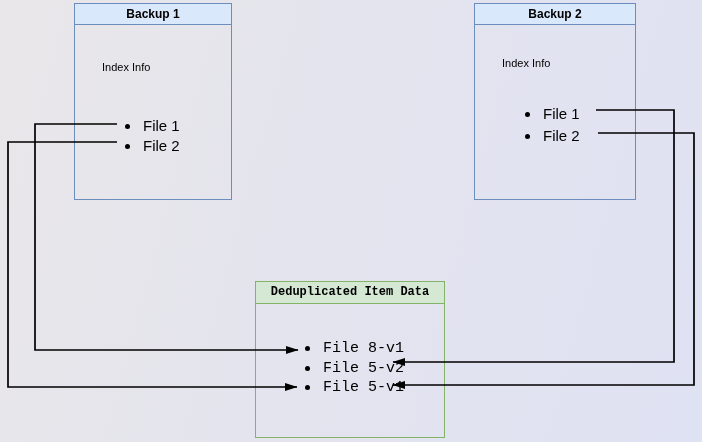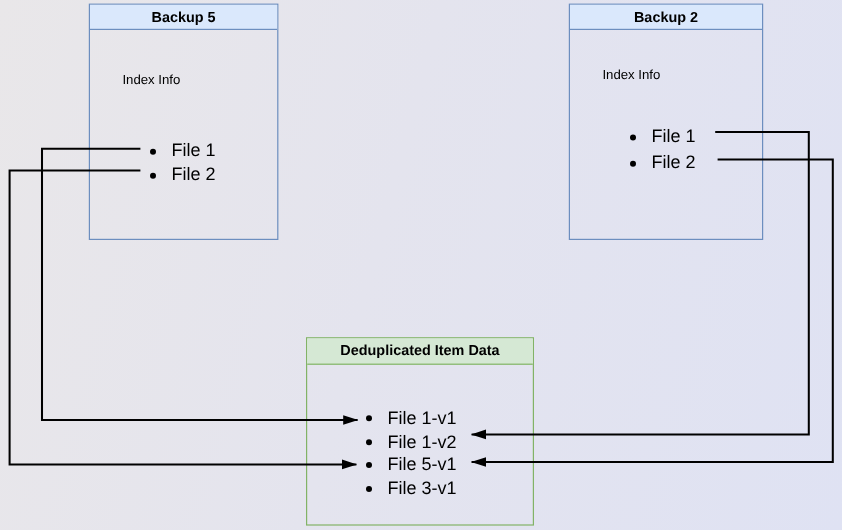--- a/index.html
+++ b/index.html
@@ -26,21 +26,21 @@
     font-weight: bold;
     font-size: 12px;
   }
   .blue-box { border: 1.3px solid var(--blue-stroke, #6c8ebf); }
   .blue-box .box-header {
     background: var(--blue-fill, #dae8fc);
     border-bottom: 1.3px solid var(--blue-stroke, #6c8ebf);
     height: 21px;
     line-height: 20px;
   }
-  .green-box { border: 1.3px solid var(--green-stroke, #82b366); }
+  .green-box { border: 1.3px solid var(--green-stroke, #82b366); font-family: Liberation Mono, monospace; }
   .green-box .box-header {
     background: var(--green-fill, #d5e8d4);
     border-bottom: 1.3px solid var(--green-stroke, #82b366);
     height: 22px;
     line-height: 21px;
   }
   #backup1-box { left: 74px; top: 3px;   width: 158px; height: 197px; }
   #backup2-box { left: 474px; top: 3px;  width: 162px; height: 197px; padding-left: 44px; }
   #dedup-box   { left: 255px; top: 281px; width: 190px; height: 157px; }
 
@@ -89,44 +89,43 @@
     stroke-width: 1.7;
   }
   svg.connectors marker path { fill: var(--line-color, #000); }
 </style>
 </head>
 <body>
 
 <div class="canvas">
 
   <div class="box blue-box" id="backup1-box">
-    <div class="box-header">Backup 5</div>
+    <div class="box-header">Backup 1</div>
     <div class="subtitle">Index Info</div>
     <ul class="filelist">
       <li>File 1</li>
       <li>File 2</li>
     </ul>
   </div>
 
   <div class="box blue-box" id="backup2-box">
     <div class="box-header">Backup 2</div>
     <div class="subtitle">Index Info</div>
     <ul class="filelist">
       <li>File 1</li>
       <li>File 2</li>
     </ul>
   </div>
 
   <div class="box green-box" id="dedup-box">
     <div class="box-header">Deduplicated Item Data</div>
     <ul class="filelist">
-      <li>File 1-v1</li>
-      <li>File 1-v2</li>
+      <li>File 8-v1</li>
+      <li>File 5-v2</li>
       <li>File 5-v1</li>
-      <li>File 3-v1</li>
     </ul>
   </div>
 
   <svg class="connectors" width="702" height="442" viewBox="0 0 702 442">
     <defs>
       <marker id="ah" markerWidth="14" markerHeight="10" refX="12.5" refY="4.5" orient="auto" markerUnits="userSpaceOnUse">
         <path d="M0.5,0.5 L13,4.5 L0.5,8.5 Z"></path>
       </marker>
     </defs>
     <polyline points="117,124 35,124 35,350 298,350" marker-end="url(#ah)"></polyline>

